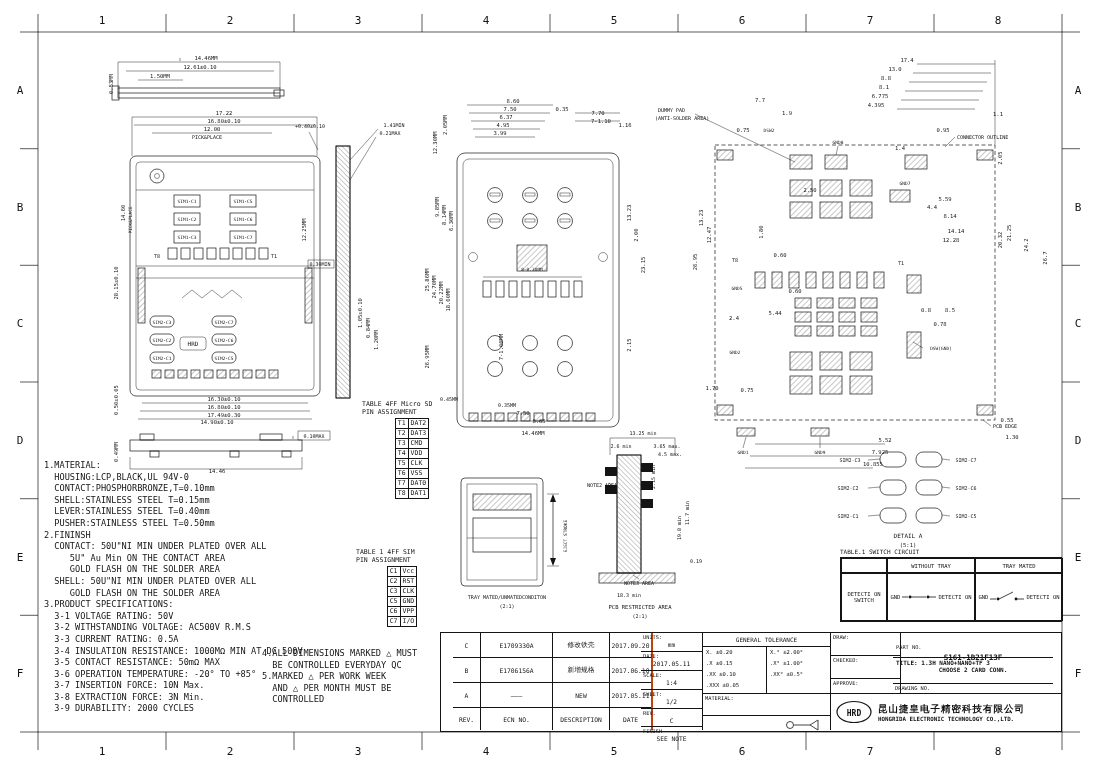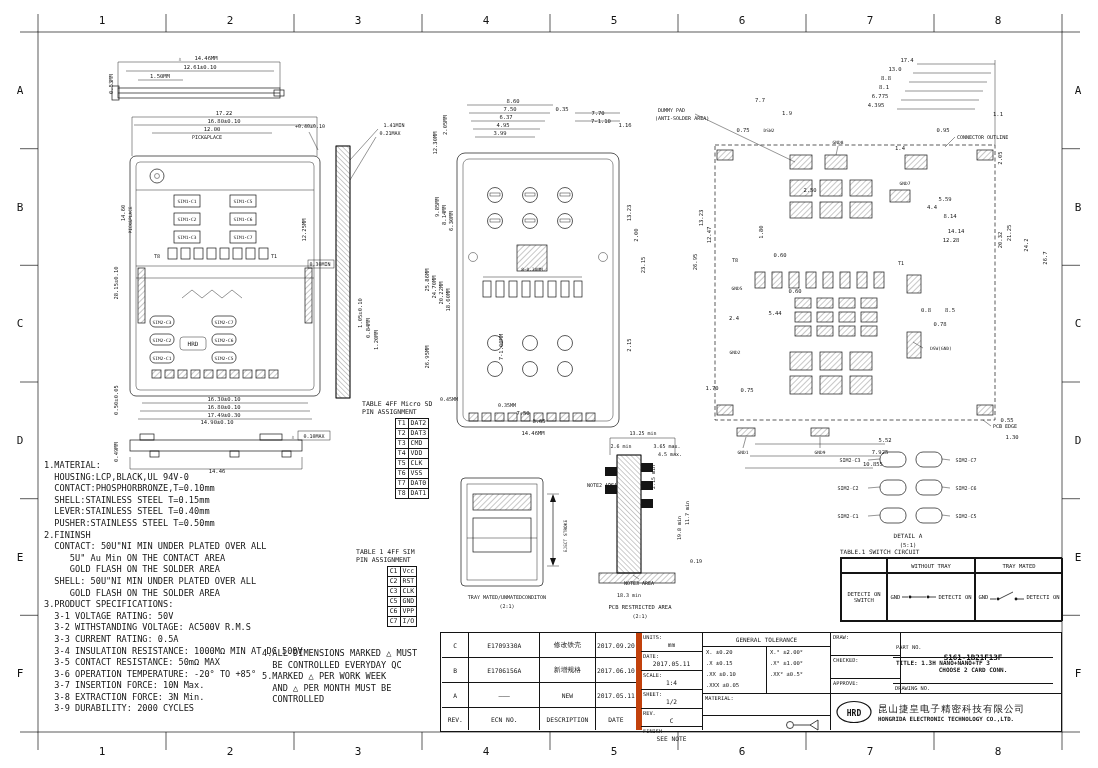--- a/index.html
+++ b/index.html
@@ -701,21 +701,21 @@
           <line x1="27" y1="9" x2="34" y2="9" stroke="#141414" stroke-width="0.8"></line>
         </svg>
         <span>DETECTI ON</span>
       </span>
     </div>
   </div>
 </div>
 
 <div class="abs tb" style="left:440px;top:632px;width:622px;height:100px">
 
-  <div class="bx" style="left:1px;top:0;width:200px;height:97px;border-right:6px solid #c2410c">
+  <div class="bx" style="left:12px;top:0;width:200px;height:97px;border-right:2px solid #c2410c">
     <div class="tb-row" style="height:25px">
       <div class="tb-c" style="width:28px">C</div>
       <div class="tb-c" style="width:72px">E1709330A</div>
       <div class="tb-c" style="width:57px;font-size:6.8px">修改铁壳</div>
       <div class="tb-c" style="width:41px;border-right:none">2017.09.20</div>
     </div>
     <div class="tb-row" style="height:25px">
       <div class="tb-c" style="width:28px">B</div>
       <div class="tb-c" style="width:72px">E1706156A</div>
       <div class="tb-c" style="width:57px;font-size:6.8px">新增规格</div>
@@ -786,17 +786,17 @@
     </div>
     <div class="lblcell" style="height:13px"><span>DRAWING NO.</span></div>
   </div>
 
   <div class="bx" style="left:390px;top:60px;width:230px;height:37px;border-top:1px solid #141414;display:flex;align-items:center;gap:5px;padding-left:4px">
     <svg width="38" height="24">
       <ellipse cx="19" cy="12" rx="17" ry="10.5" fill="none" stroke="#141414" stroke-width="1.2"></ellipse>
       <text x="19" y="15.5" text-anchor="middle" font-size="8" font-weight="bold" fill="#141414" stroke="none">HRD</text>
     </svg>
     <div>
-      <div style="font-size:9.5px;font-weight:normal;letter-spacing:1px;font-family:'DejaVu Sans',sans-serif">昆山捷皇电子精密科技有限公司</div>
+      <div style="font-size:9.5px;font-weight:bold;letter-spacing:1px;font-family:'DejaVu Sans',sans-serif">昆山捷皇电子精密科技有限公司</div>
       <div style="font-size:5.8px;font-weight:bold">HONGRIDA ELECTRONIC TECHNOLOGY CO.,LTD.</div>
     </div>
   </div>
 </div>
 
 </body></html>

